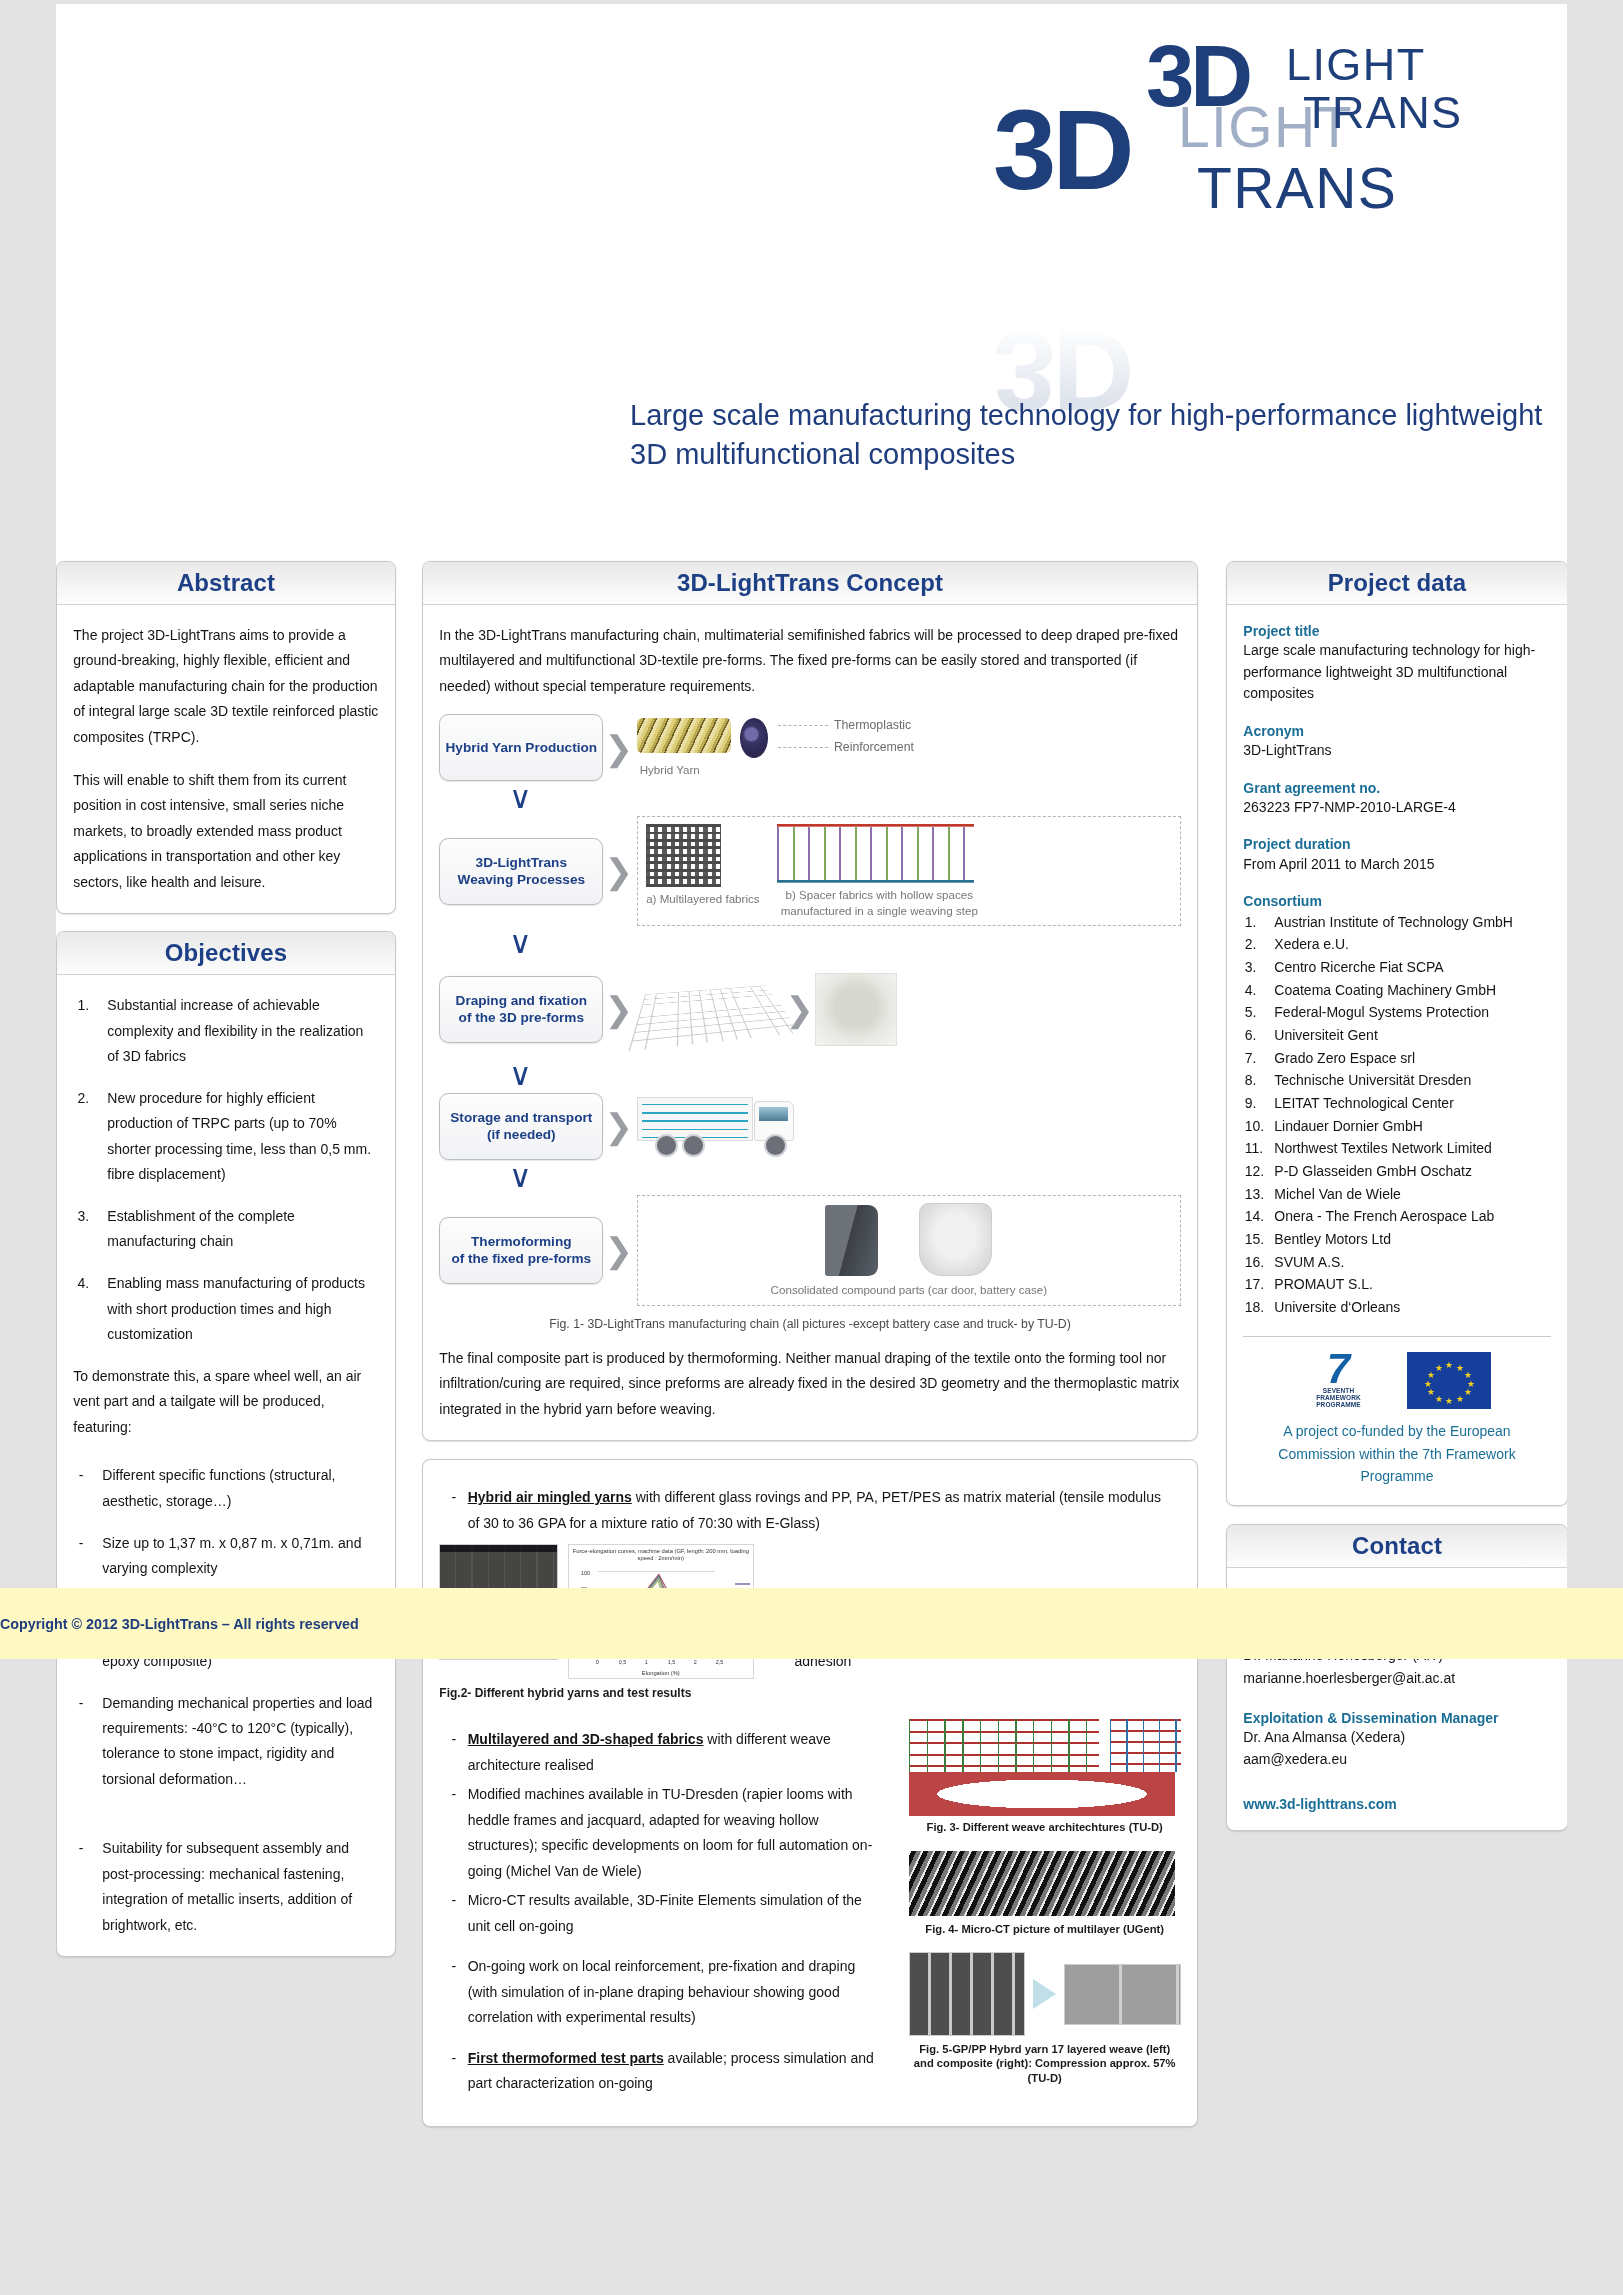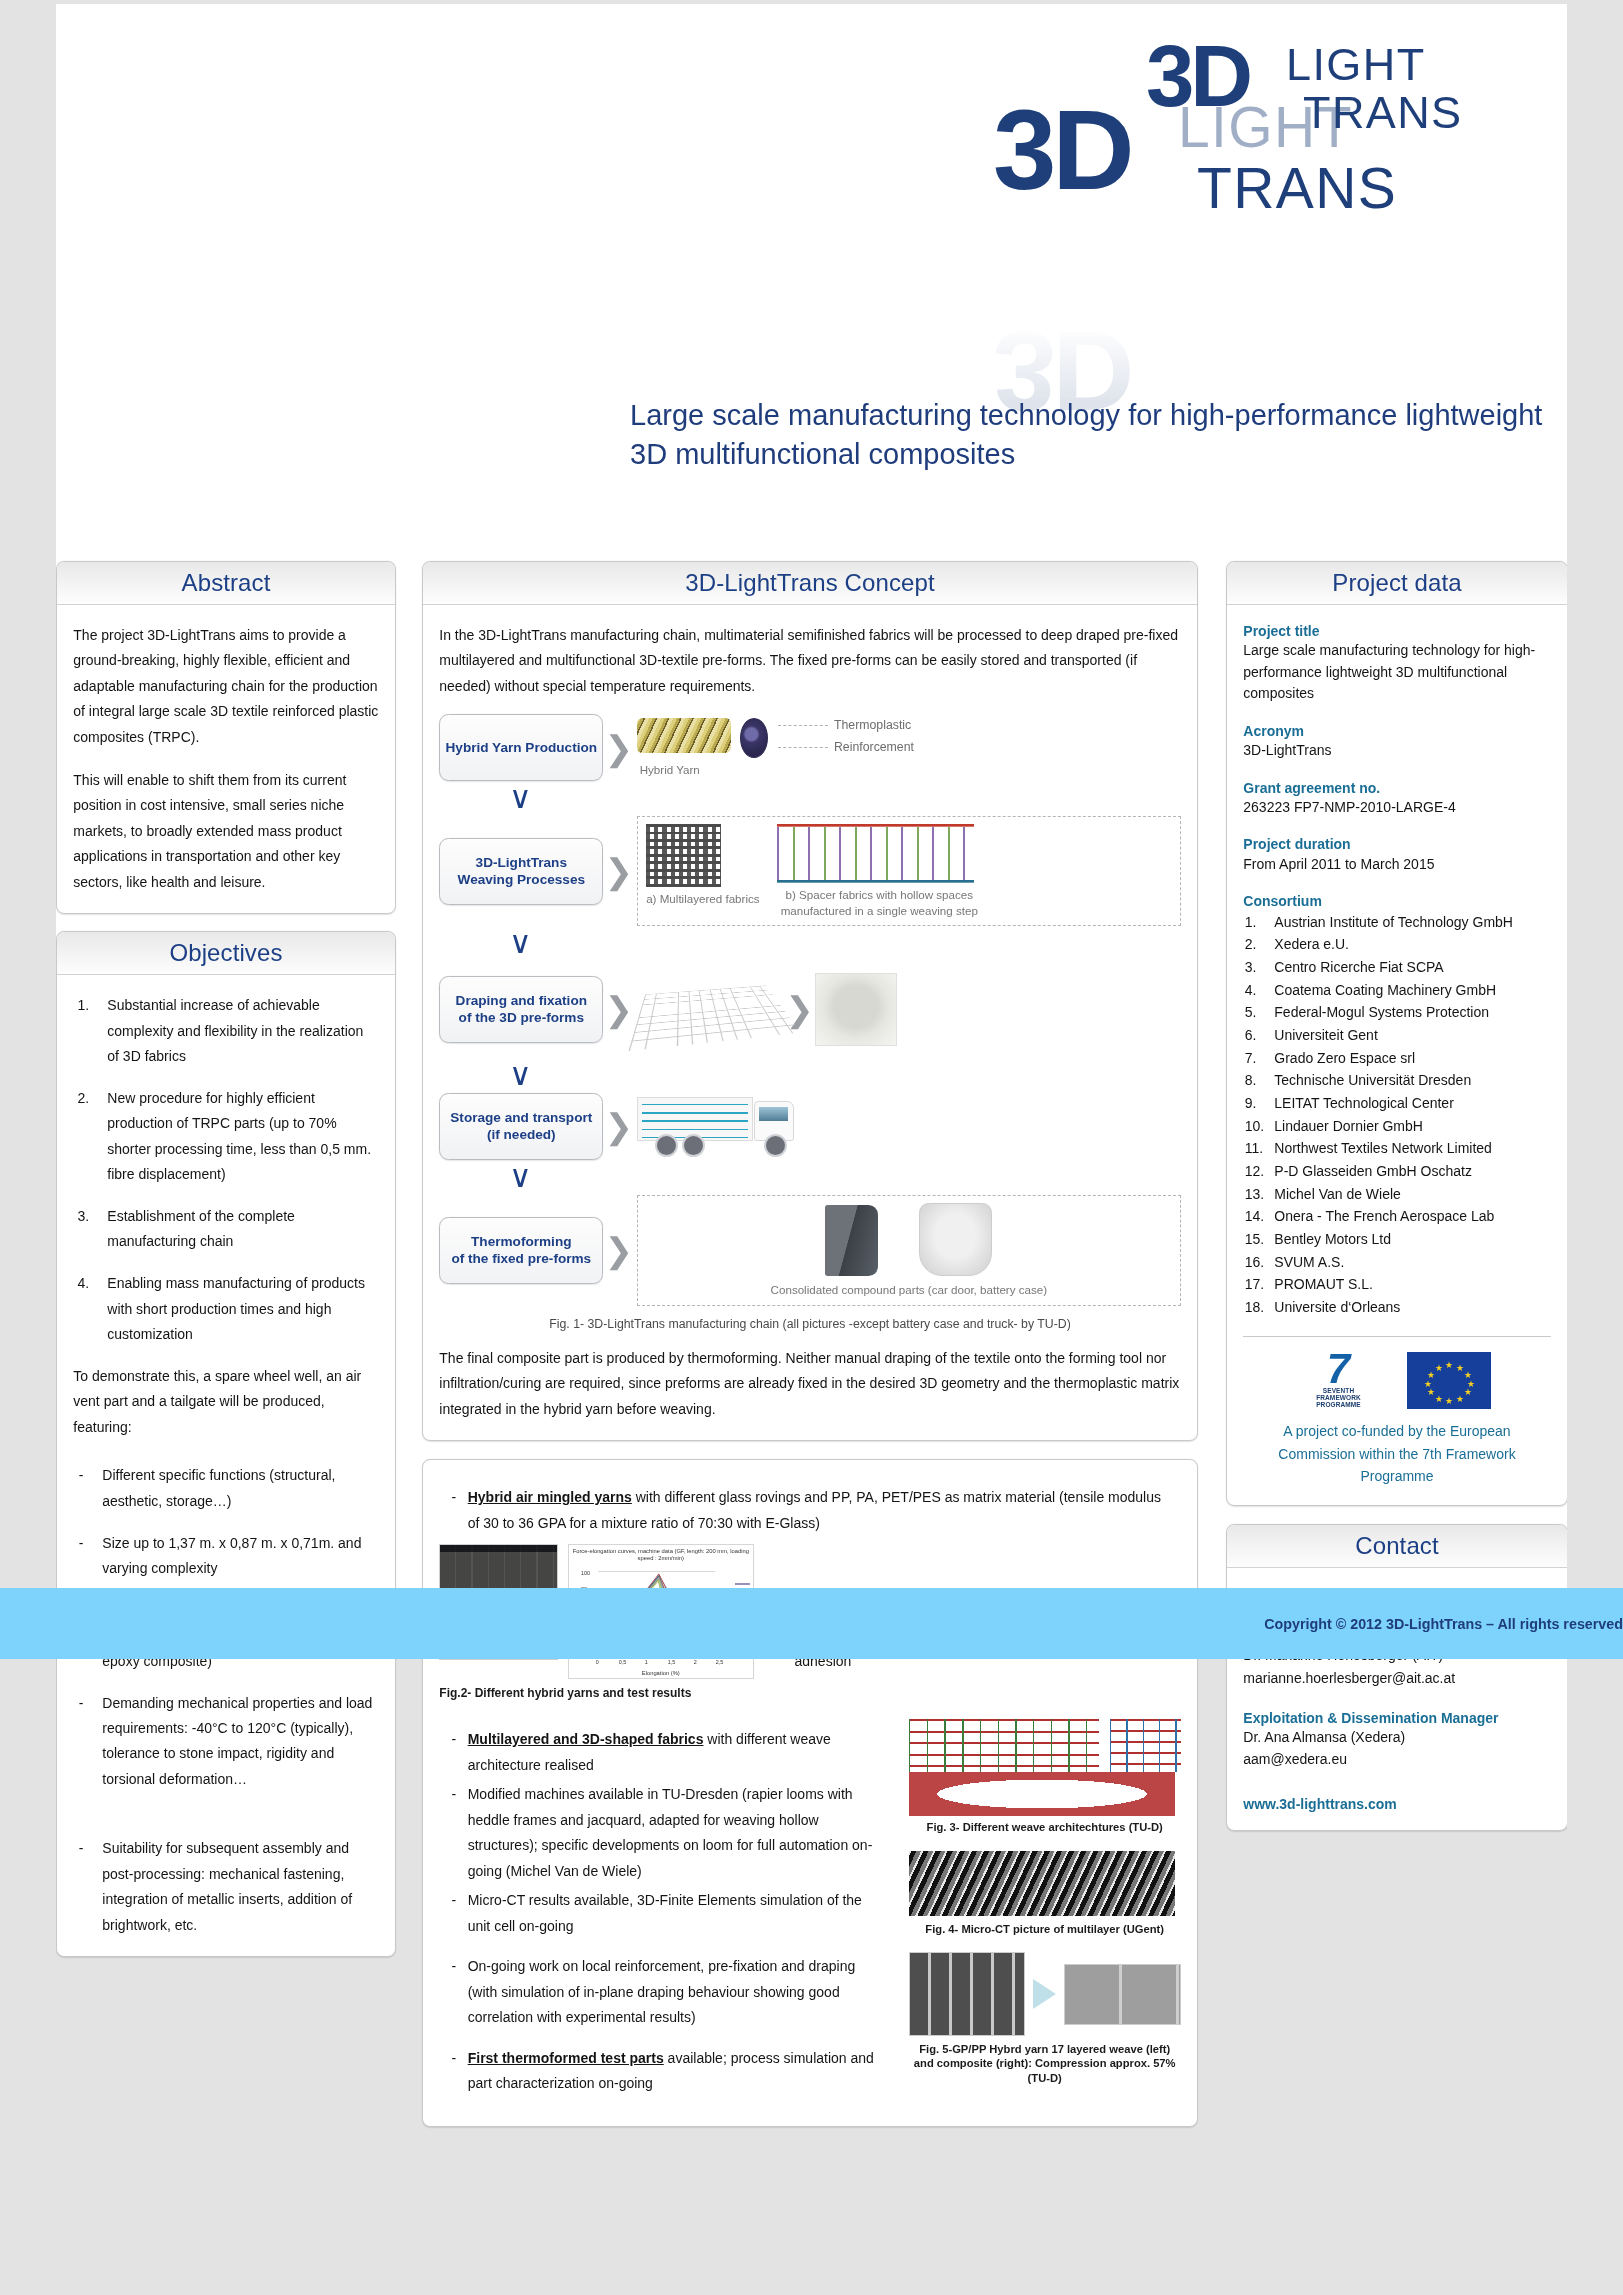--- a/index.html
+++ b/index.html
@@ -59,21 +59,21 @@
     overflow:hidden;
   }
   .panel-head{
     height:42px;
     background:linear-gradient(to bottom,#e8e8e8 0%,#f2f2f2 45%,#fdfdfd 100%);
     border-bottom:0.7px solid #d2d2d2;
     border-radius:7.5px 7.5px 0 0;
     display:flex;align-items:center;justify-content:center;
   }
   .panel-head h2{
-    margin:0;font-size:24px;font-weight:400;color:#1c3f85;letter-spacing:0.1px;
+    margin:0;font-size:24px;font-weight:700;color:#1c3f85;letter-spacing:0.1px;
   }
   .panel-body{padding:17.7px 16.3px 17.7px 16.3px;}
 
   .bodytext{font-size:14px;line-height:1.82;color:#141414;}
   .bodytext p{margin:0 0 17.7px 0;}
   .bodytext p:last-child{margin-bottom:0;}
 
   
   ol.objlist{margin:0 0 16.3px 0;padding:0;list-style:none;counter-reset:obj;}
   ol.objlist li{
@@ -251,21 +251,21 @@
   .euflag{width:84px;height:57px;background:#153f9b;position:relative;}
   .euflag .st{position:absolute;color:#f2cf22;font-size:8.9px;line-height:1;}
   .fund-text{text-align:center;font-size:14px;color:#1a6e96;line-height:1.6;}
 
   .contact-line{font-size:14px;color:#141414;line-height:1.6;}
   .contact-role{font-size:14px;font-weight:700;color:#1a6e96;}
   .weblink{font-size:14px;font-weight:700;color:#1a6e96;}
 
   .footer{
     position:absolute;left:0;bottom:0;width:1623px;height:71px;
-    background:#7dd3fc;display:flex;align-items:center;justify-content:flex-end;
+    background:#fef9c3;display:flex;align-items:center;justify-content:flex-start;
   }
   .footer span{font-size:14.3px;color:#1f3d7c;font-weight:700;}
   .side-strip{position:absolute;top:0;width:56px;height:2295px;background:#e3e3e3;}
   .strip-l{left:0;}
   .strip-r{right:0;width:56px;}
 </style>
 </head>
 <body>
 
 <div class="poster">

